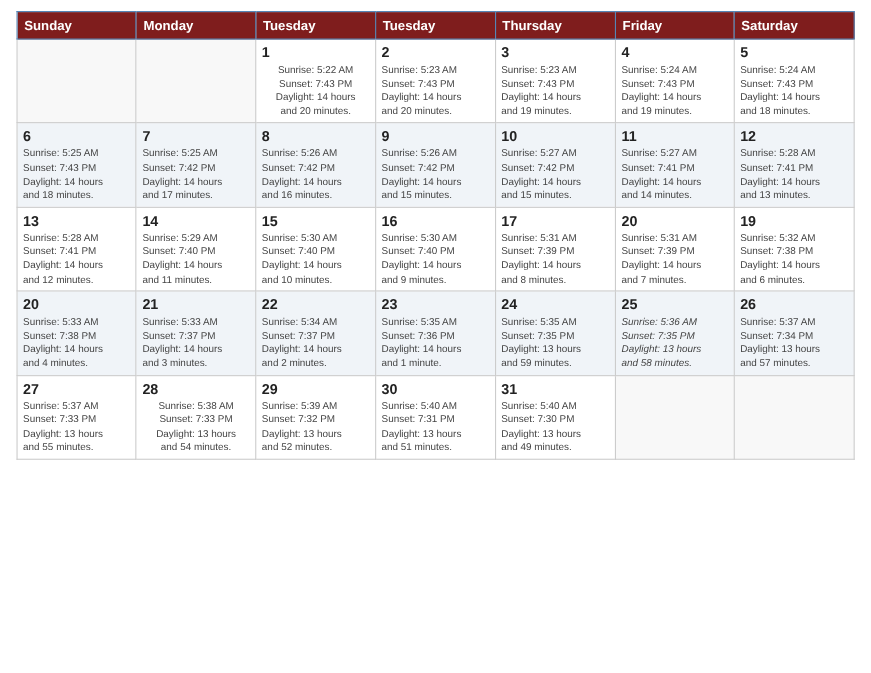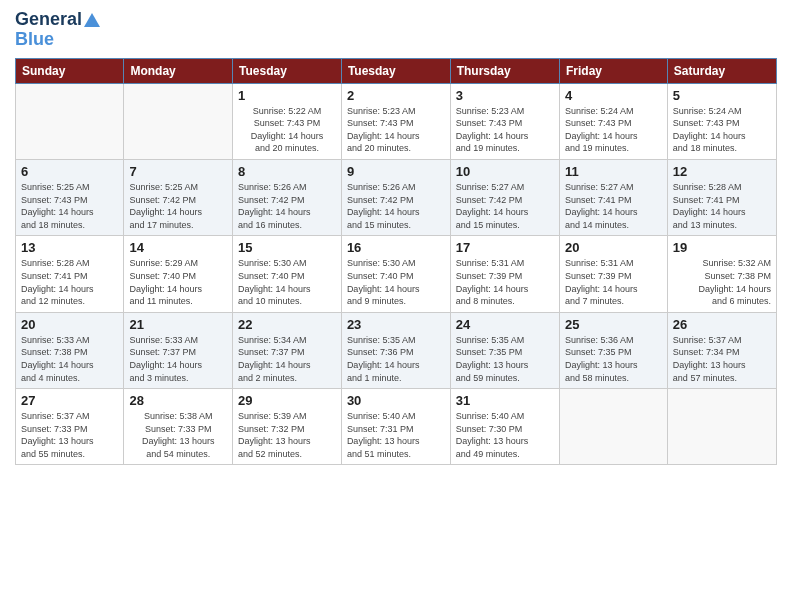--- a/index.html
+++ b/index.html
@@ -100,33 +100,20 @@
       line-height: 1.4;
     }
     .row-shaded td {
       background-color: #f0f4f8;
     }
   </style>
 </head>
 <body>
 
 <div class="page">
-  <div class="header">
-    <div class="logo">
-      <div class="logo-line">
-        <span class="logo-text">General</span>
-        <span class="logo-triangle"></span>
-      </div>
-      <span class="logo-text" style="color:#4a90d9;">Blue</span>
-    </div>
-    <div class="title-section">
-      <div class="main-title"></div>
-      <div class="subtitle"></div>
-    </div>
-  </div>
 
   <table class="calendar">
     <thead>
       <tr>
       <th>Sunday</th>
           <th>Monday</th>
           <th>Tuesday</th>
           <th>Tuesday</th>
           <th>Thursday</th>
           <th>Friday</th>
@@ -262,21 +249,21 @@
           </td>
           <td>
             <span class="day-number">20</span>
             <div class="day-info" style="white-space: pre-line;">Sunrise: 5:31 AM
 Sunset: 7:39 PM
 Daylight: 14 hours
 and 7 minutes.</div>
           </td>
           <td>
             <span class="day-number">19</span>
-            <div class="day-info" style="white-space: pre-line; text-align: right;">Sunrise: 5:32 AM
+            <div class="day-info" style="white-space: pre-line;">Sunrise: 5:32 AM
 Sunset: 7:38 PM
 Daylight: 14 hours
 and 6 minutes.</div>
           </td>
         </tr>
         <tr class="row-shaded">
           <td>
             <span class="day-number">20</span>
             <div class="day-info" style="white-space: pre-line;">Sunrise: 5:33 AM
 Sunset: 7:38 PM
@@ -306,21 +293,21 @@
           </td>
           <td>
             <span class="day-number">24</span>
             <div class="day-info" style="white-space: pre-line;">Sunrise: 5:35 AM
 Sunset: 7:35 PM
 Daylight: 13 hours
 and 59 minutes.</div>
           </td>
           <td>
             <span class="day-number">25</span>
-            <div class="day-info" style="white-space: pre-line;">Sunrise: 5:36 AM
+            <div class="day-info" style="white-space: pre-line; font-style: italic;">Sunrise: 5:36 AM
 Sunset: 7:35 PM
 Daylight: 13 hours
 and 58 minutes.</div>
           </td>
           <td>
             <span class="day-number">26</span>
             <div class="day-info" style="white-space: pre-line;">Sunrise: 5:37 AM
 Sunset: 7:34 PM
 Daylight: 13 hours
 and 57 minutes.</div>

